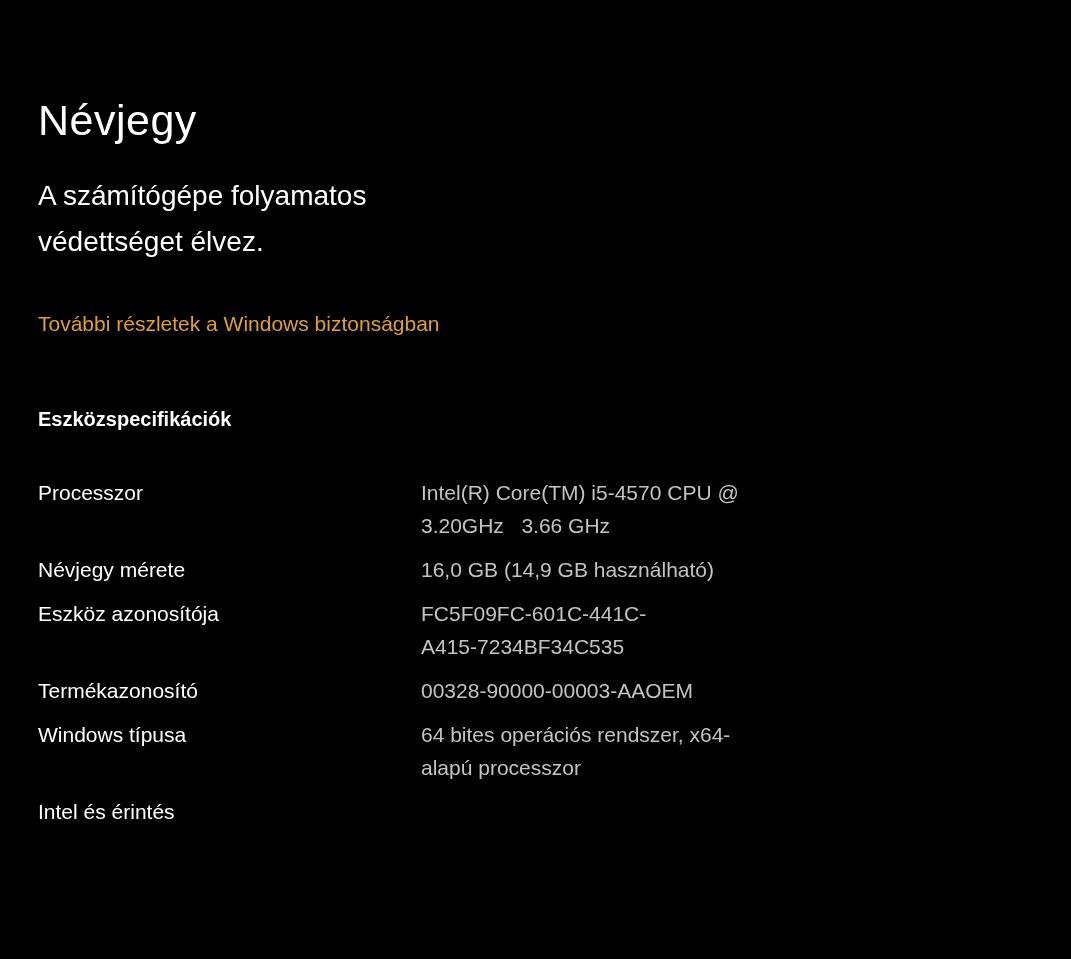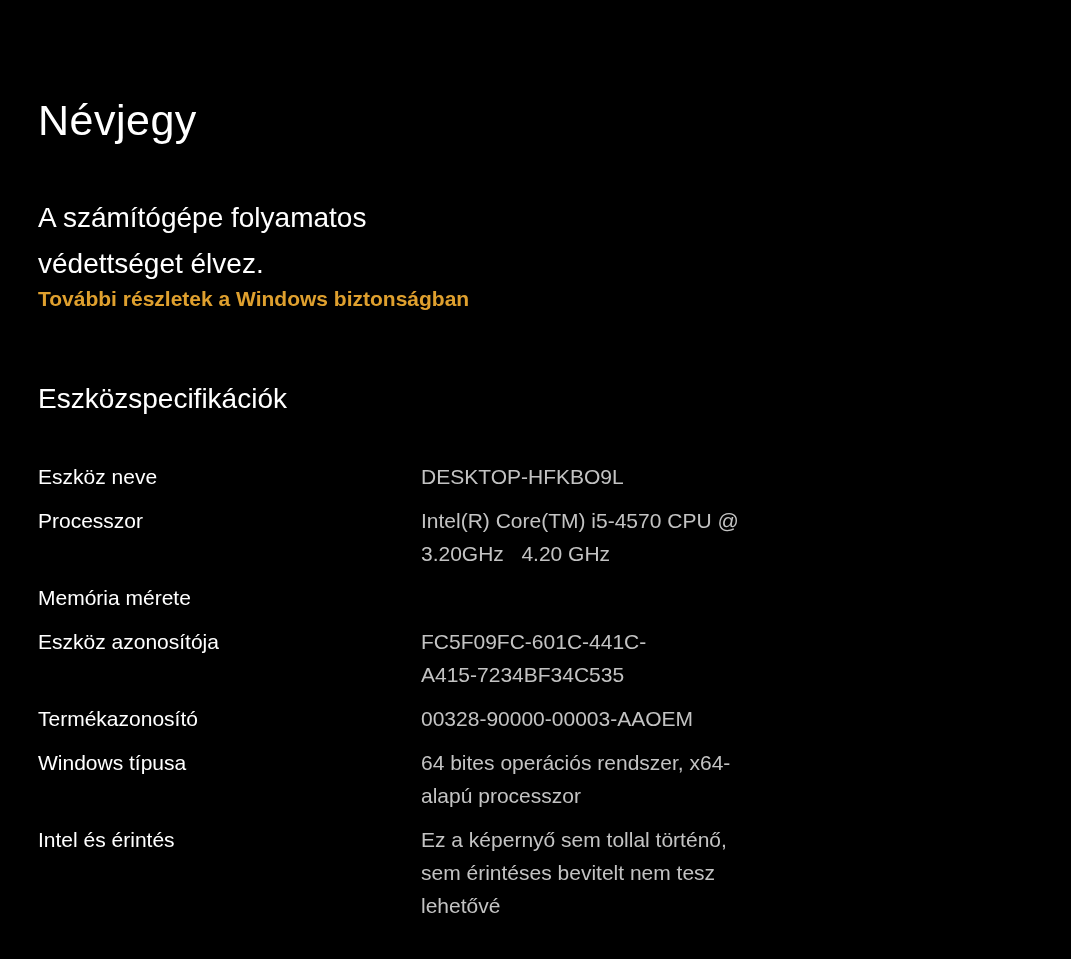--- a/index.html
+++ b/index.html
@@ -17,39 +17,40 @@
     color: #ffffff;
   }
   .page-title {
     font-size: 43px;
     font-weight: 300;
     line-height: 1.15;
     color: #ffffff;
     letter-spacing: 0.5px;
   }
   .protection-heading {
-    margin-top: 50px;
+    margin-top: 28px;
     font-size: 28px;
     font-weight: 300;
     line-height: 46px;
     color: #ffffff;
     white-space: pre-wrap;
   }
   .security-link {
     display: inline-block;
+    margin-top: 47px;
     font-size: 21px;
-    font-weight: 700;
+    font-weight: 400;
     color: #dfa02e;
     text-decoration: none;
     cursor: pointer;
   }
   .section-title {
     margin-top: 72px;
-    font-size: 28px;
-    font-weight: 400;
+    font-size: 20px;
+    font-weight: 700;
     color: #ffffff;
   }
   .spec-table {
     margin-top: 45px;
   }
   .spec-row {
     display: grid;
     grid-template-columns: 383px 1fr;
     margin-bottom: 11px;
     font-size: 21px;
@@ -74,33 +75,30 @@
 
   <div class="protection-heading">A számítógépe folyamatos
 védettséget élvez.</div>
 
   <a class="security-link">További részletek a Windows biztonságban</a>
 
   <h2 class="section-title">Eszközspecifikációk</h2>
 
   <div class="spec-table">
 
-    <div class="spec-row">
-      <span class="spec-label">Eszköz neve</span>
-      <span class="spec-value">DESKTOP-HFKBO9L</span>
-    </div>
 
     <div class="spec-row">
       <span class="spec-label">Processzor</span>
       <span class="spec-value">Intel(R) Core(TM) i5-4570 CPU @
-3.20GHz   4.20 GHz</span>
+3.20GHz   3.66 GHz</span>
     </div>
 
     <div class="spec-row">
-      <span class="spec-label">Memória mérete</span>
+      <span class="spec-label">Névjegy mérete</span>
+      <span class="spec-value">16,0 GB (14,9 GB használható)</span>
     </div>
 
     <div class="spec-row">
       <span class="spec-label">Eszköz azonosítója</span>
       <span class="spec-value">FC5F09FC-601C-441C-
 A415-7234BF34C535</span>
     </div>
 
     <div class="spec-row">
       <span class="spec-label">Termékazonosító</span>
@@ -108,19 +106,16 @@
     </div>
 
     <div class="spec-row">
       <span class="spec-label">Windows típusa</span>
       <span class="spec-value">64 bites operációs rendszer, x64-
 alapú processzor</span>
     </div>
 
     <div class="spec-row">
       <span class="spec-label">Intel és érintés</span>
-      <span class="spec-value">Ez a képernyő sem tollal történő,
-sem érintéses bevitelt nem tesz
-lehetővé</span>
     </div>
 
   </div>
 </div>
 
 </body></html>

